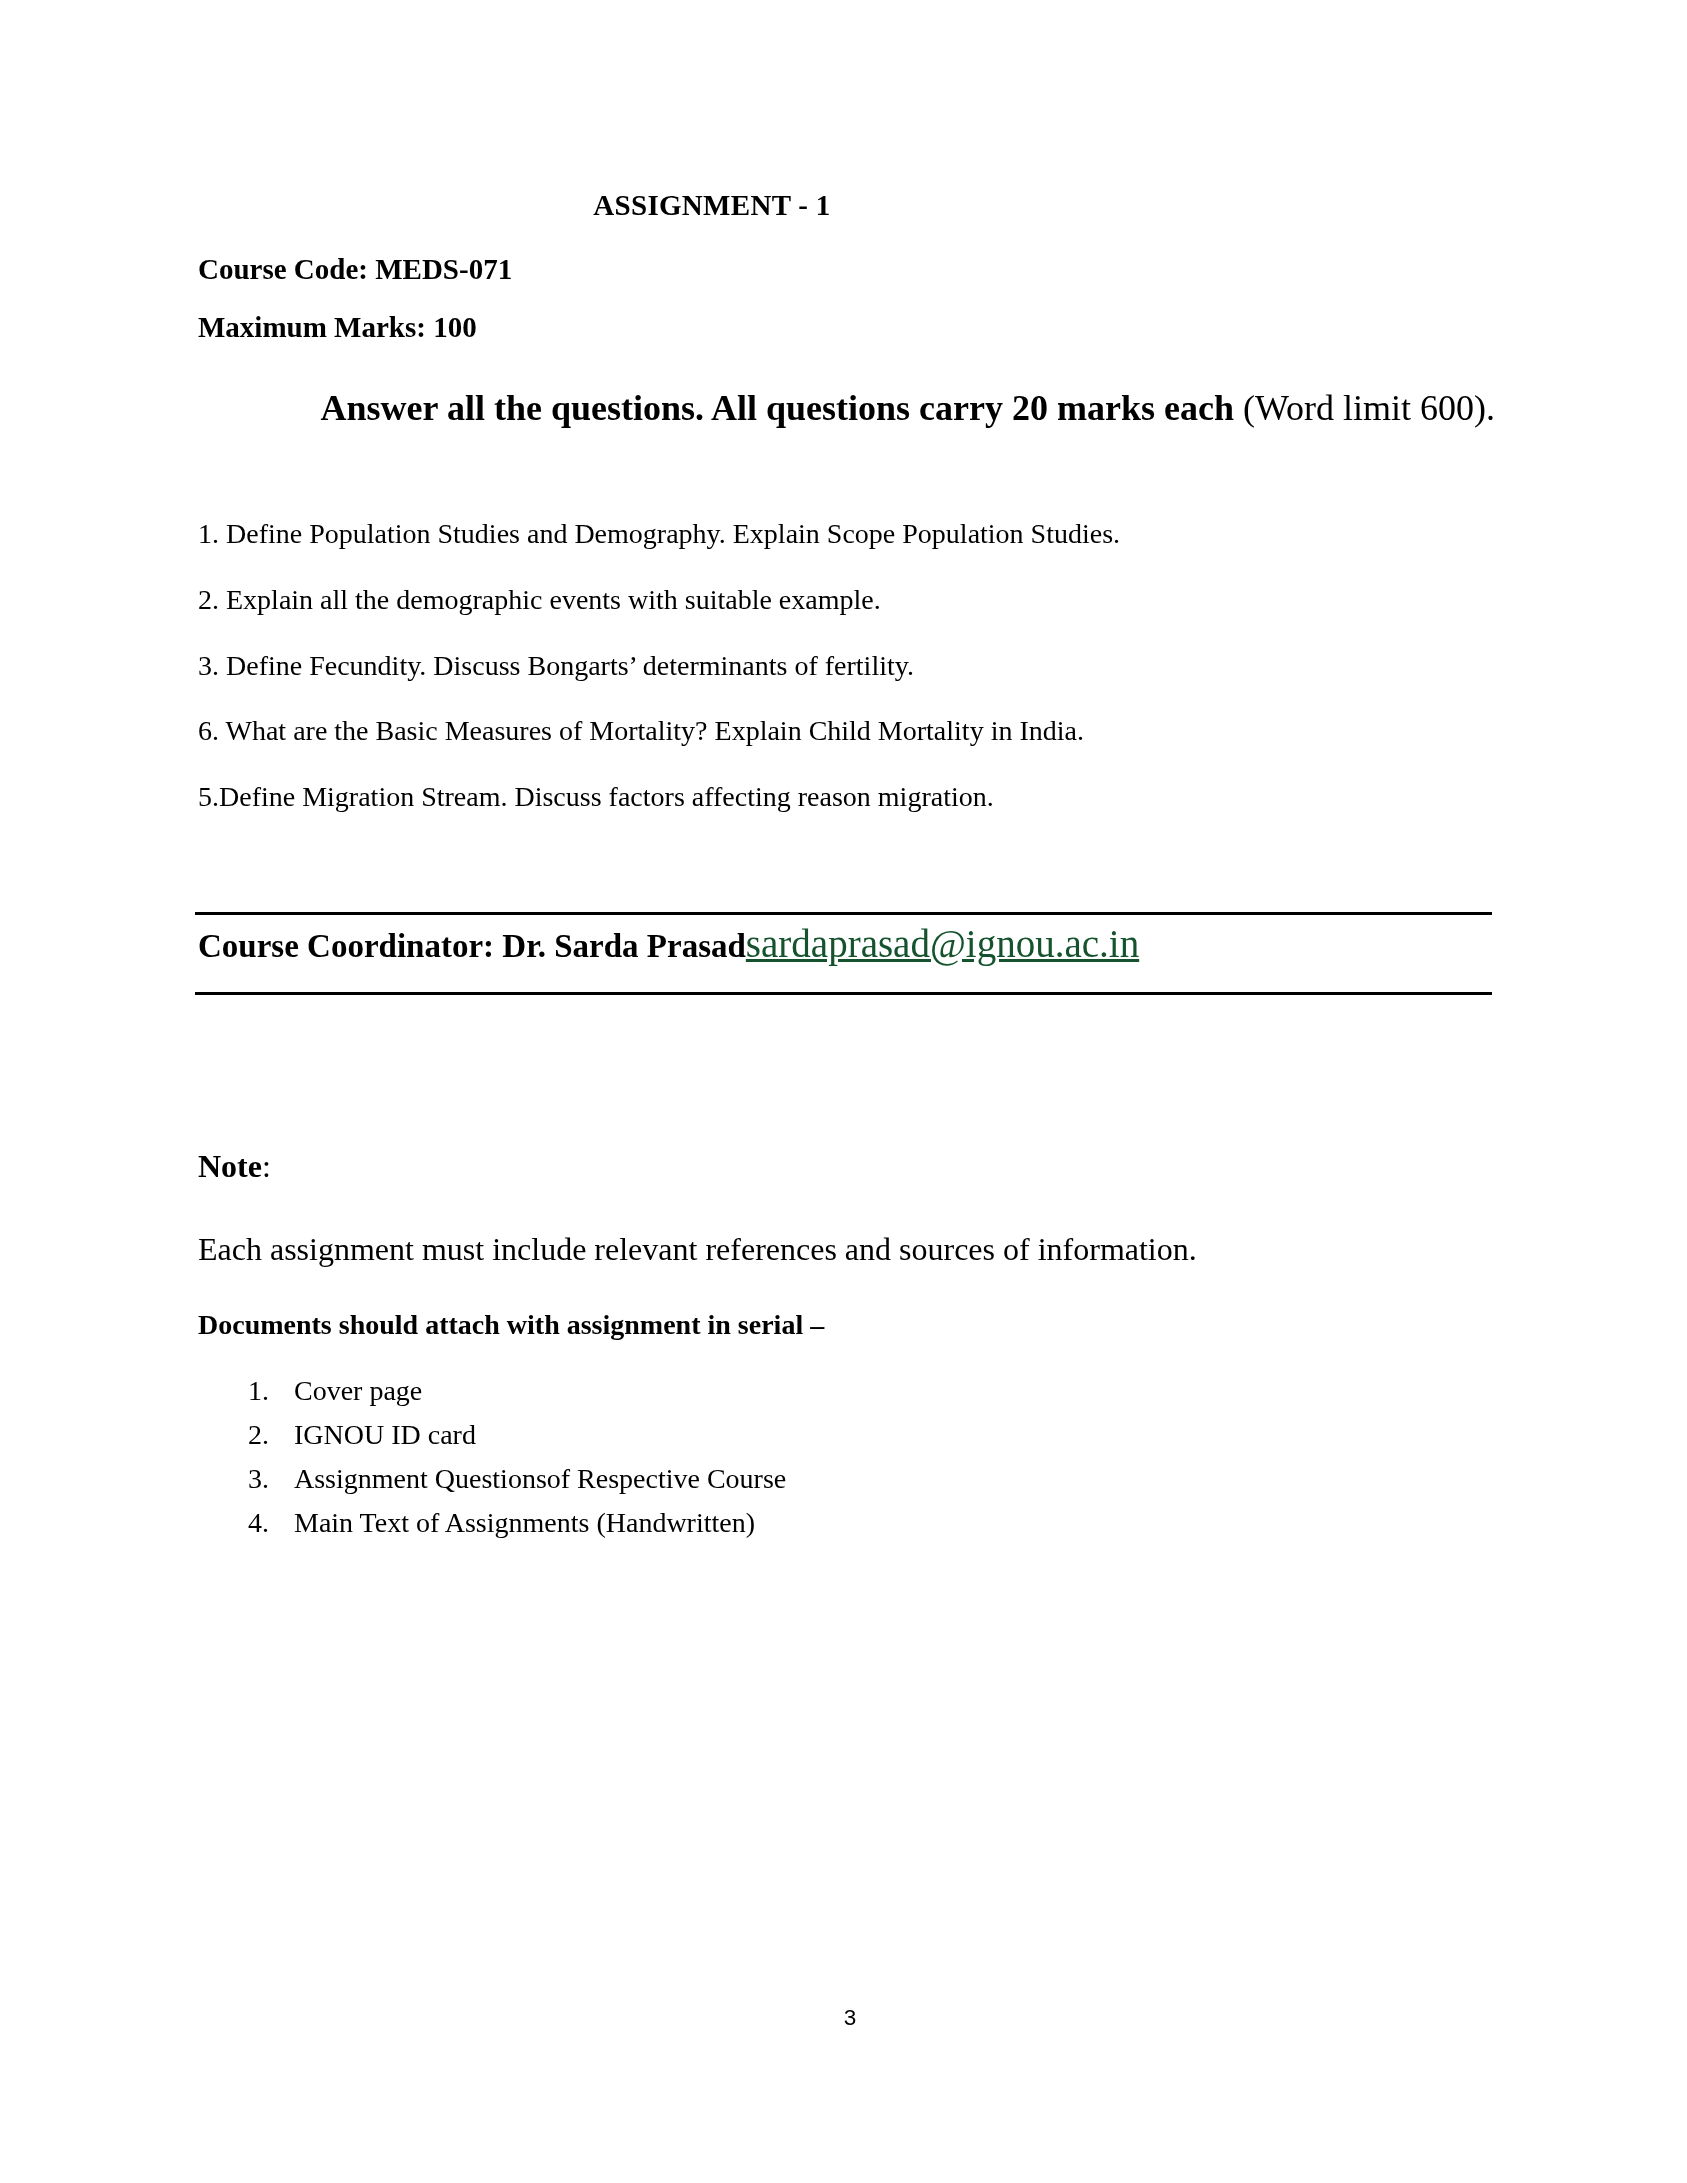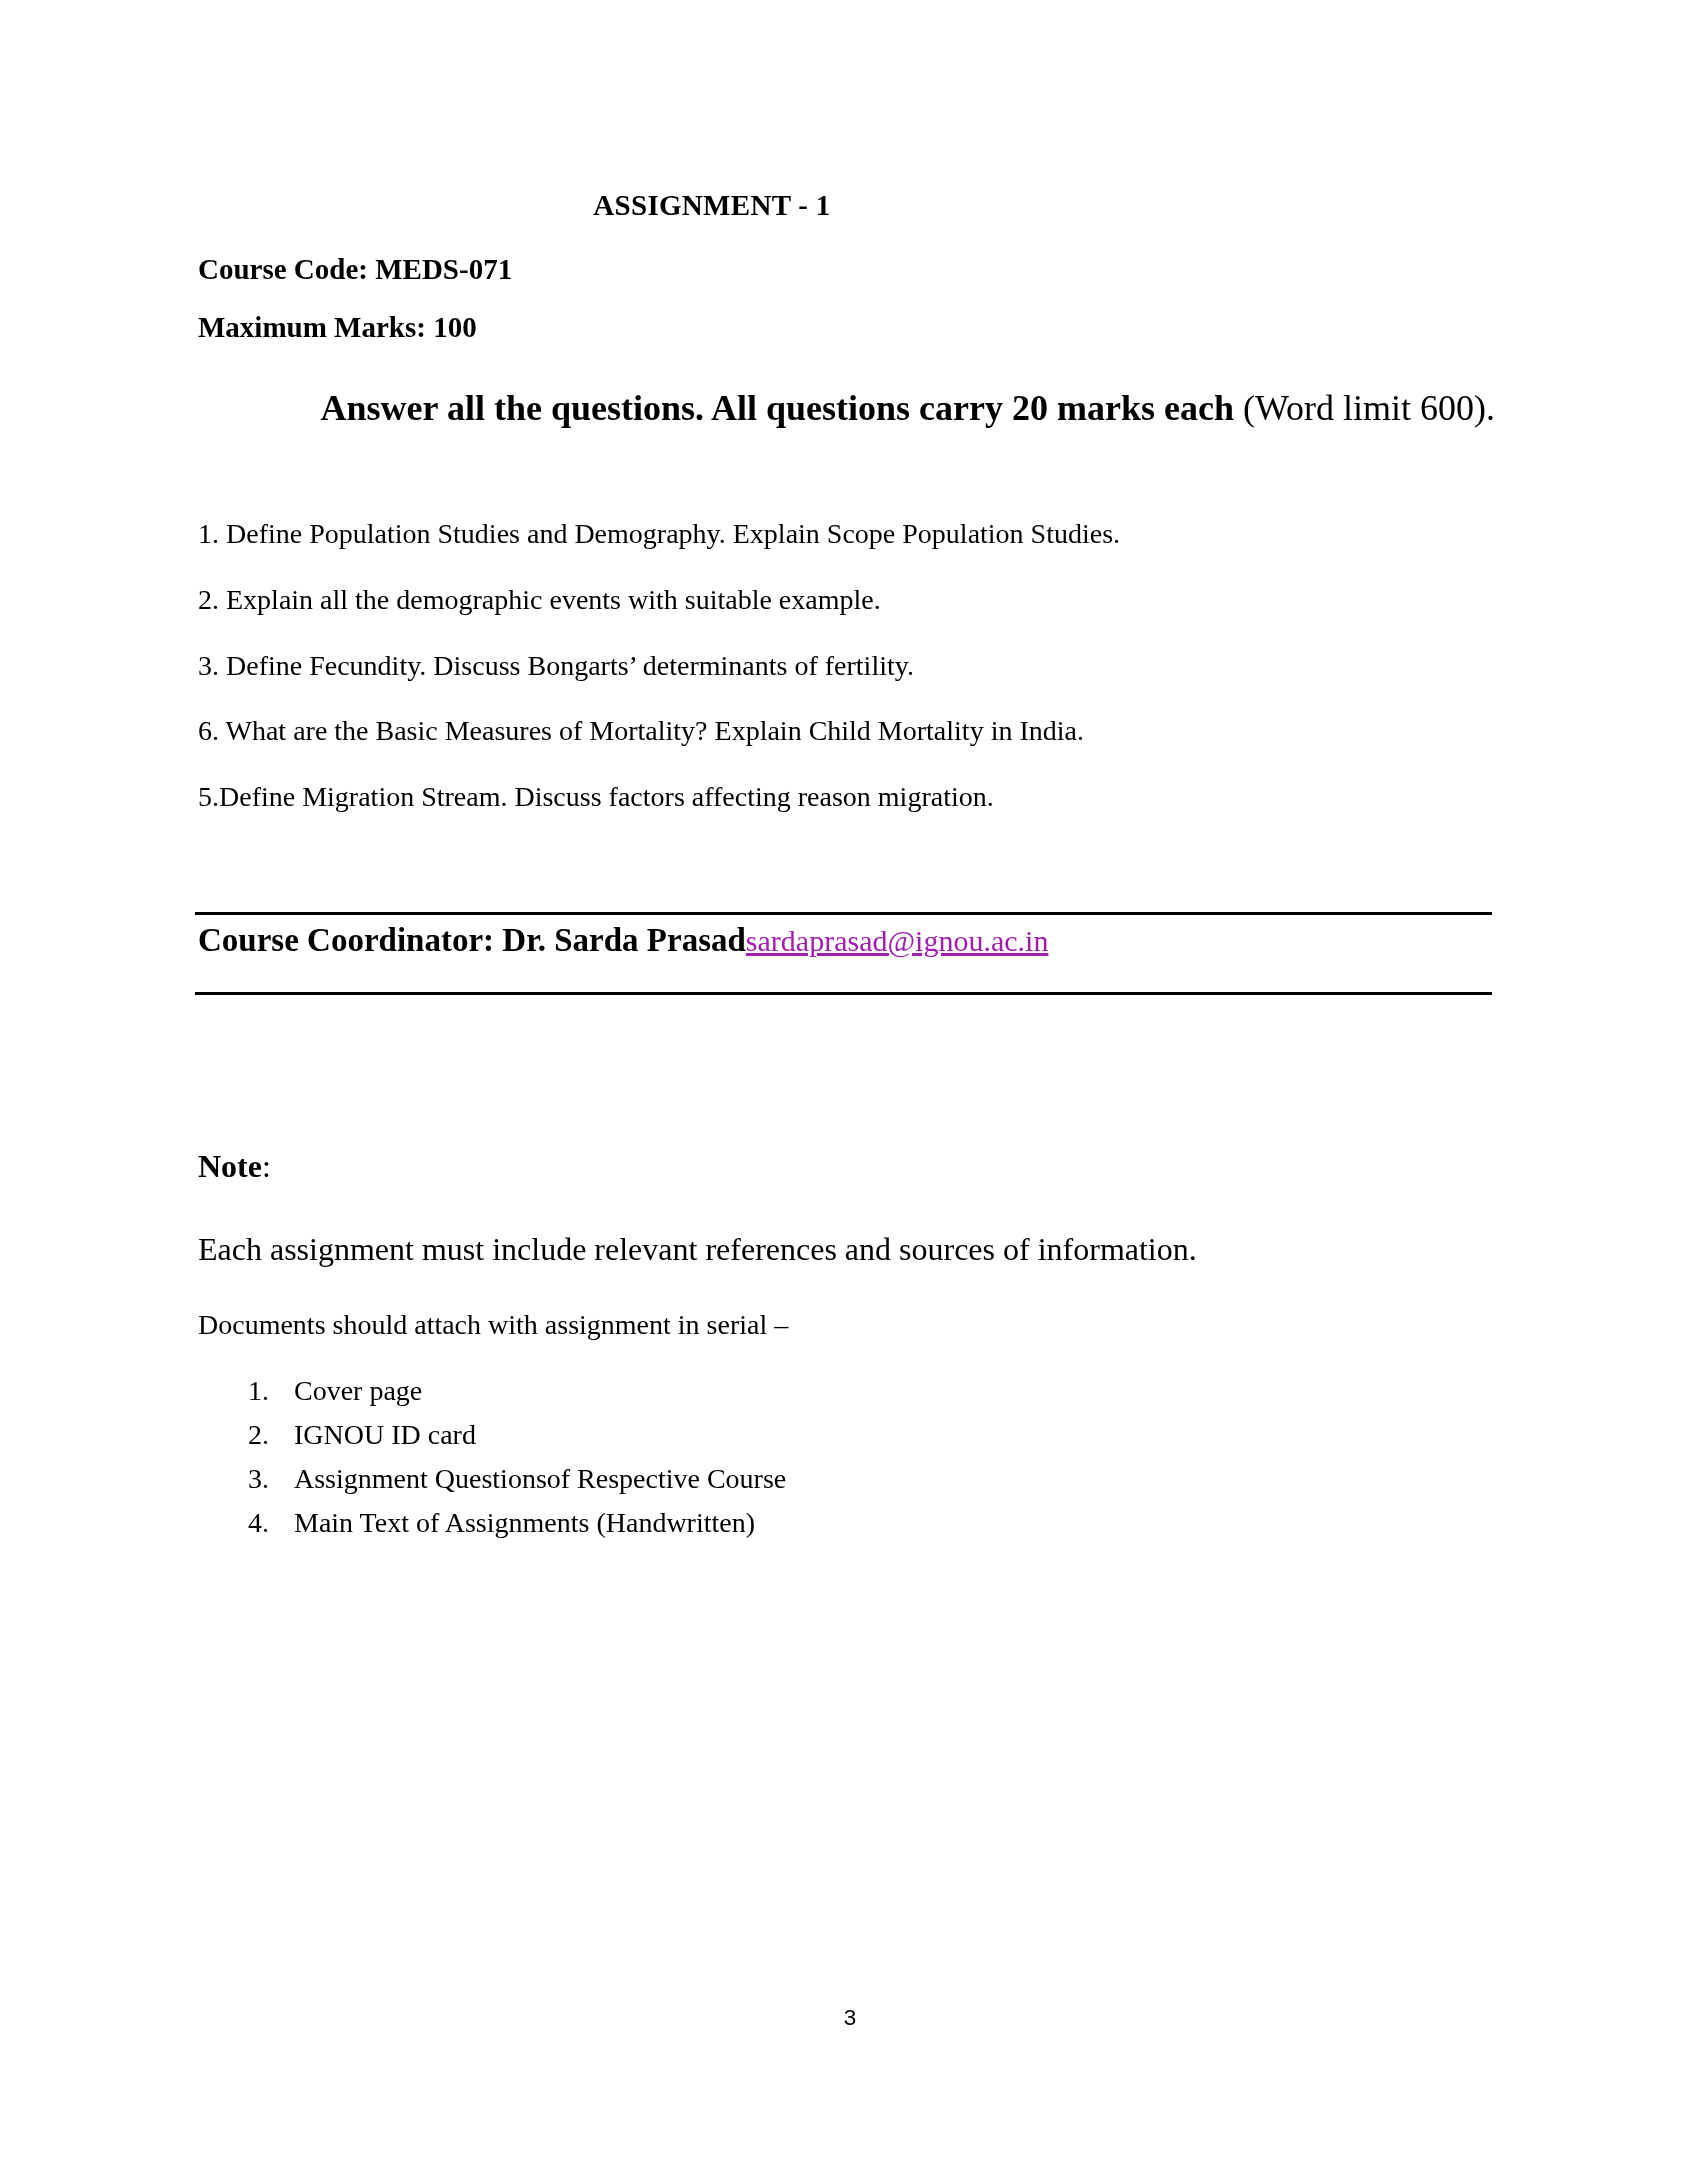--- a/index.html
+++ b/index.html
@@ -88,24 +88,24 @@
     position: absolute;
     left: 198px;
     top: 922px;
     width: 1297px;
     font-size: 33px;
     font-weight: bold;
     line-height: 1.15;
     white-space: nowrap;
   }
   .coordinator .email {
-    color: #a21caf;
+    color: #14532d;
     font-weight: normal;
     text-decoration: underline;
-    font-size: 30px;
+    font-size: 39px;
   }
 
   
   .note-heading {
     position: absolute;
     left: 198px;
     top: 1149px;
     font-size: 32px;
     line-height: 1.1;
   }
@@ -119,21 +119,21 @@
     font-size: 32px;
     line-height: 1.1;
   }
 
   .docs-heading {
     position: absolute;
     left: 198px;
     top: 1310px;
     width: 1297px;
     font-size: 28px;
-    font-weight: normal;
+    font-weight: bold;
     line-height: 1.1;
   }
 
   .docs-list {
     position: absolute;
     left: 248px;
     top: 1377px;
     width: 1191px;
     margin: 0;
     padding: 0;

